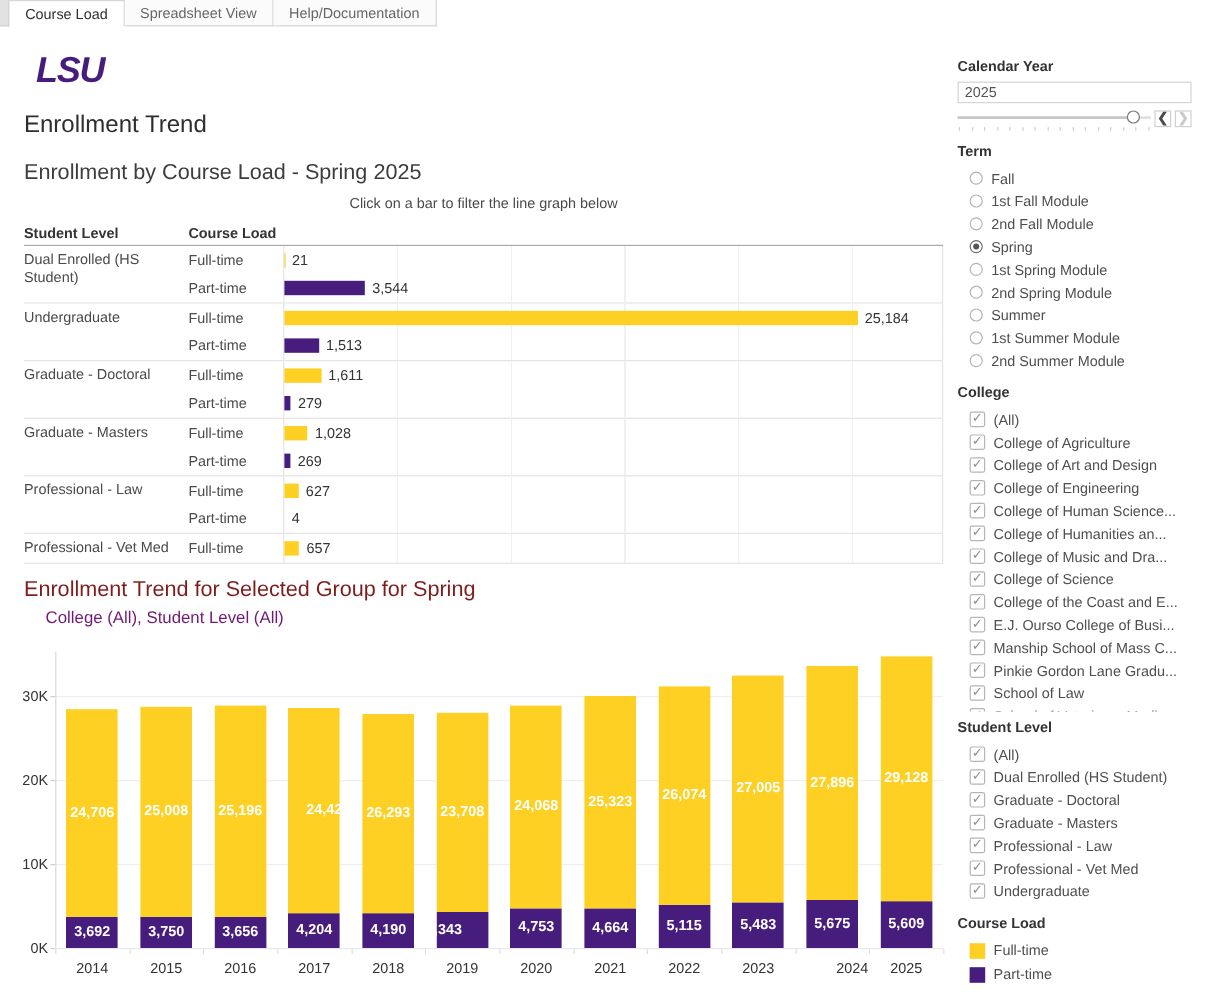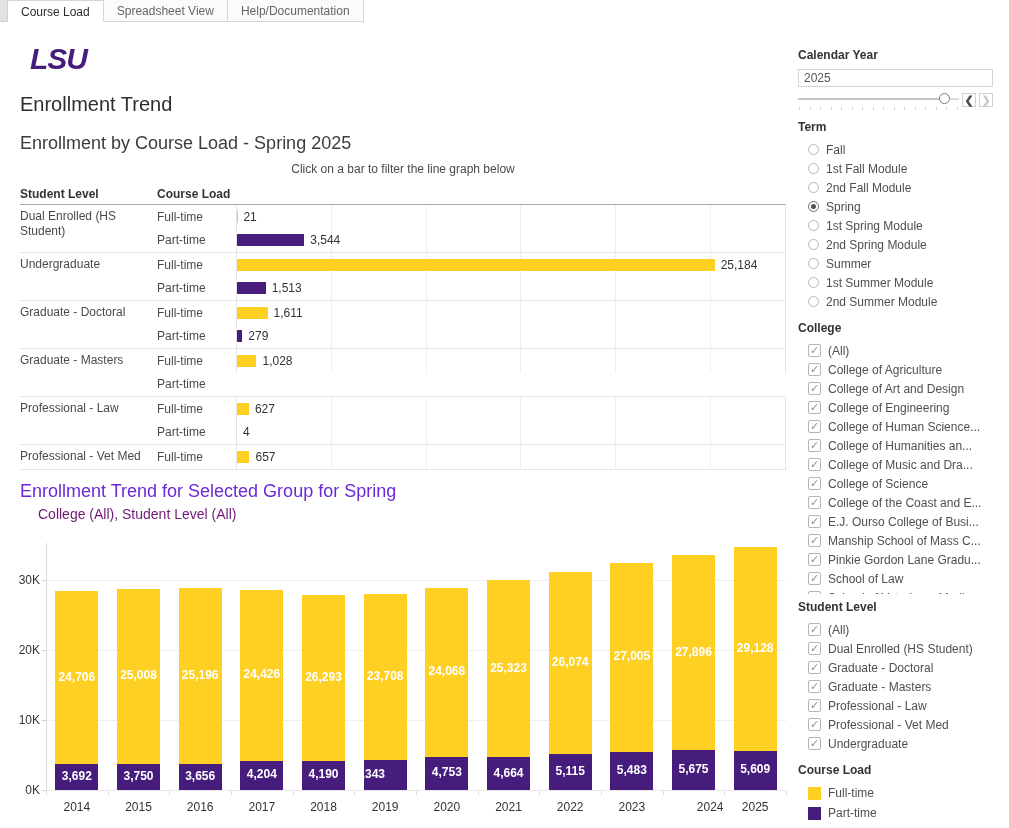--- a/index.html
+++ b/index.html
@@ -32,21 +32,21 @@
   .rows-col { flex:1; display:flex; flex-direction:column; }
   .bar-row { display:flex; height:23.5px; align-items:center; }
   .load-cell { width:79px; font-size:12px; color:#4a4a4a; }
   .bars-area { flex:1; align-self:stretch; display:flex; align-items:center; position:relative;
     border-left:1px solid #e4e4e4; border-right:1px solid #e4e4e4;
     background:repeating-linear-gradient(to right, transparent 0, transparent 93.8px, #f0f0f0 93.8px, #f0f0f0 94.8px); }
   .hbar { height:12px; flex:0 0 auto; }
   .hbar-label { font-size:12px; color:#333; margin-left:6px; white-space:nowrap; }
 
   
-  .c2-title { position:absolute; left:20px; top:459px; font-size:18px; font-weight:400; color:#6d28d9; }
+  .c2-title { position:absolute; left:20px; top:459px; font-size:18px; font-weight:400; color:#7f1d1d; }
   .c2-sub { position:absolute; left:38px; top:484px; font-size:14px; color:#701a75; }
   .trend-plot { position:absolute; left:0; top:503px; width:790px; height:292px; }
   .ylab { position:absolute; width:40px; text-align:right; font-size:12px; color:#333; }
   .gridline { position:absolute; left:46px; width:740px; height:1px; background:#efefef; }
   .yaxis { position:absolute; left:46px; top:18px; width:1px; height:247px; background:#d9d9d9; }
   .ytick { position:absolute; left:42px; width:4px; height:1px; background:#cfcfcf; }
   .baseline { position:absolute; left:46px; width:740px; height:1px; background:#e8e8e8; }
   .xtick { position:absolute; width:1px; height:4px; background:#dcdcdc; }
   .vbar-seg { position:absolute; width:43px; }
   .seg-label { position:absolute; width:60px; text-align:center; font-size:12px; font-weight:bold; color:#fff; }
@@ -168,20 +168,24 @@
             <div class="rows-col">
               <div class="bar-row">
                 <div class="load-cell">Full-time</div>
                 <div class="bars-area">
                   <div class="hbar" style="width: 19.4966px; background: rgb(253, 208, 35);"></div>
                   <span class="hbar-label">1,028</span>
                 </div>
               </div>
               <div class="bar-row">
                 <div class="load-cell">Part-time</div>
+                <div class="bars-area">
+                  <div class="hbar" style="width: 5.10172px; background: rgb(70, 29, 124);"></div>
+                  <span class="hbar-label">269</span>
+                </div>
               </div>
             </div>
           </div>
           <div class="clgroup">
             <div class="level-cell">Professional - Law</div>
             <div class="rows-col">
               <div class="bar-row">
                 <div class="load-cell">Full-time</div>
                 <div class="bars-area">
                   <div class="hbar" style="width: 11.8914px; background: rgb(253, 208, 35);"></div>
@@ -251,21 +255,21 @@
         <div class="seg-label" style="left: 108.5px; top: 143.222px;">25,008</div>
         <div class="seg-label" style="left: 108.5px; top: 243.875px;">3,750</div>
         <div class="xlab" style="left: 108.5px; top: 275px;">2015</div>
         <div class="vbar-seg" style="left: 178.667px; top: 239.408px; height: 25.592px; background: rgb(70, 29, 124);"></div>
         <div class="vbar-seg" style="left: 178.667px; top: 63.036px; height: 176.372px; background: rgb(253, 208, 35);"></div>
         <div class="seg-label" style="left: 170.167px; top: 143.222px;">25,196</div>
         <div class="seg-label" style="left: 170.167px; top: 244.204px;">3,656</div>
         <div class="xlab" style="left: 170.167px; top: 275px;">2016</div>
         <div class="vbar-seg" style="left: 240.333px; top: 235.572px; height: 29.428px; background: rgb(70, 29, 124);"></div>
         <div class="vbar-seg" style="left: 240.333px; top: 64.59px; height: 170.982px; background: rgb(253, 208, 35);"></div>
-        <div class="seg-label" style="left: 231.833px; top: 142.081px;">24,426</div>
+        <div class="seg-label" style="left: 231.833px; top: 142.081px; text-align: right;">24,426</div>
         <div class="seg-label" style="left: 231.833px; top: 242.286px;">4,204</div>
         <div class="xlab" style="left: 231.833px; top: 275px;">2017</div>
         <div class="vbar-seg" style="left: 302px; top: 235.67px; height: 29.33px; background: rgb(70, 29, 124);"></div>
         <div class="vbar-seg" style="left: 302px; top: 70.323px; height: 165.347px; background: rgb(253, 208, 35);"></div>
         <div class="seg-label" style="left: 293.5px; top: 144.996px;">26,293</div>
         <div class="seg-label" style="left: 293.5px; top: 242.335px;">4,190</div>
         <div class="xlab" style="left: 293.5px; top: 275px;">2018</div>
         <div class="vbar-seg" style="left: 363.667px; top: 234.599px; height: 30.401px; background: rgb(70, 29, 124);"></div>
         <div class="vbar-seg" style="left: 363.667px; top: 68.643px; height: 165.956px; background: rgb(253, 208, 35);"></div>
         <div class="seg-label" style="left: 355.167px; top: 143.621px;">23,708</div>

